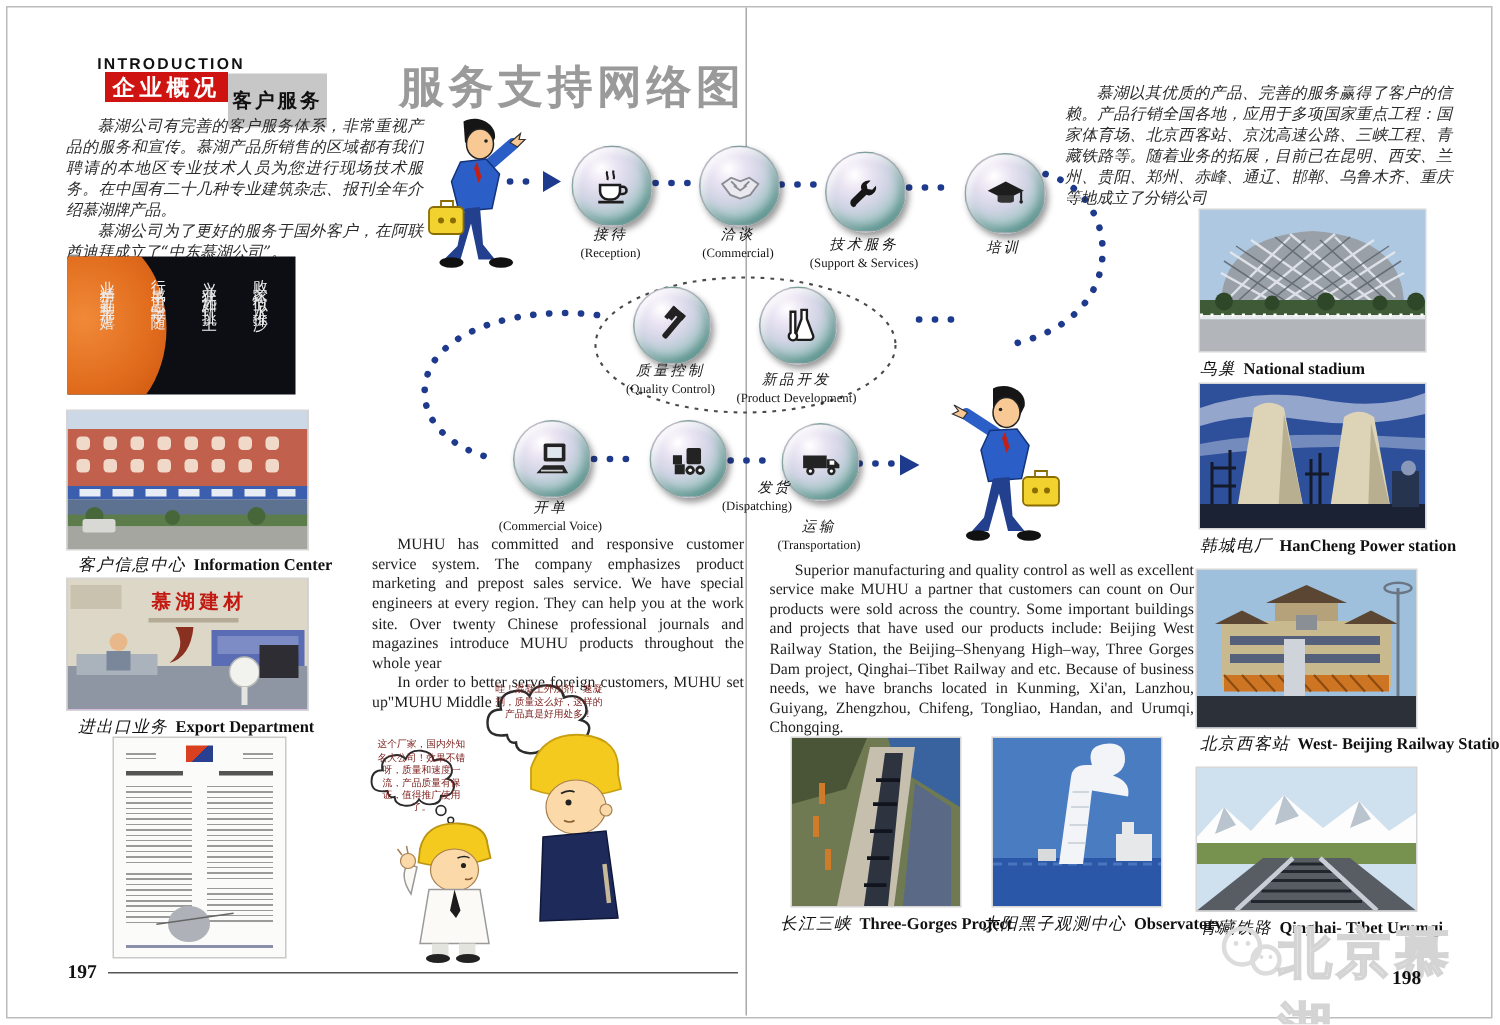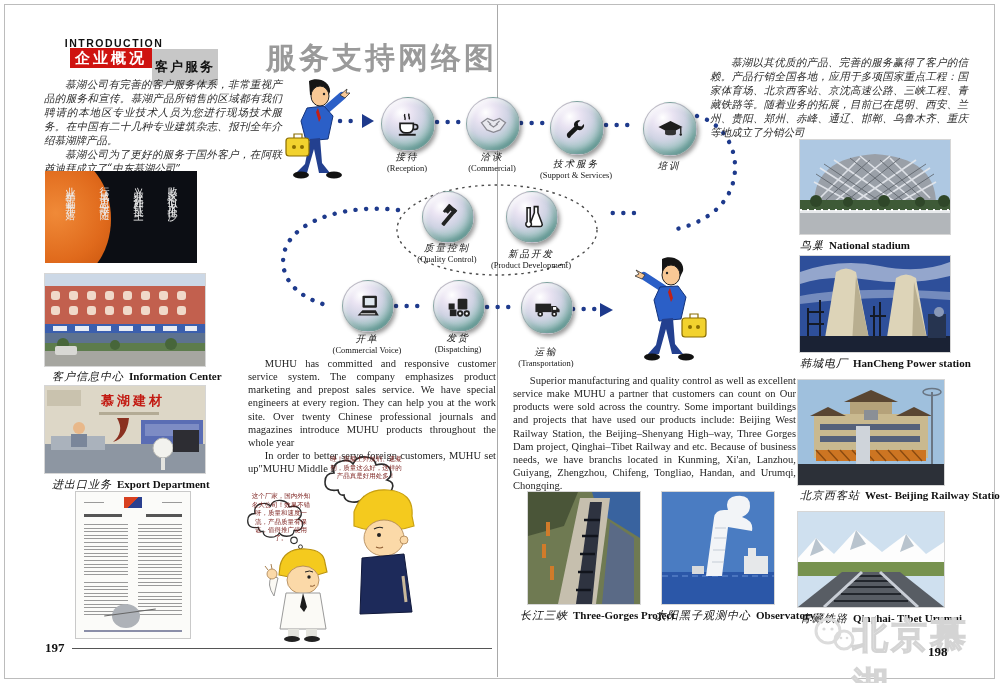--- a/index.html
+++ b/index.html
@@ -294,21 +294,21 @@
         <circle cx="6" cy="16.6" r="2.3" fill="#232323"></circle>
         <circle cx="17.6" cy="16.6" r="2.3" fill="#232323"></circle>
         <circle cx="6" cy="16.6" r=".9" fill="#fff"></circle>
         <circle cx="17.6" cy="16.6" r=".9" fill="#fff"></circle>
       </svg>
   </div>
   <div class="lab" style="left:297px;top:333px;">
     <div class="zh">开单</div>
     <div class="en">(Commercial Voice)</div>
   </div>
-  <div class="lab" style="left:388px;top:332px;">
+  <div class="lab" style="left:388px;top:320px;text-align:right;">
     <div class="zh">发货</div>
     <div class="en">(Dispatching)</div>
   </div>
   <div class="lab" style="left:476px;top:346px;">
     <div class="zh">运输</div>
     <div class="en">(Transportation)</div>
   </div>
 
   <svg style="position:absolute;left:272px;top:78px;" width="95" height="108" viewBox="0 0 95 108">
     <path d="M37 3c9-5 22 1 21 11l-3 6-17-3z" fill="#151515"></path>

